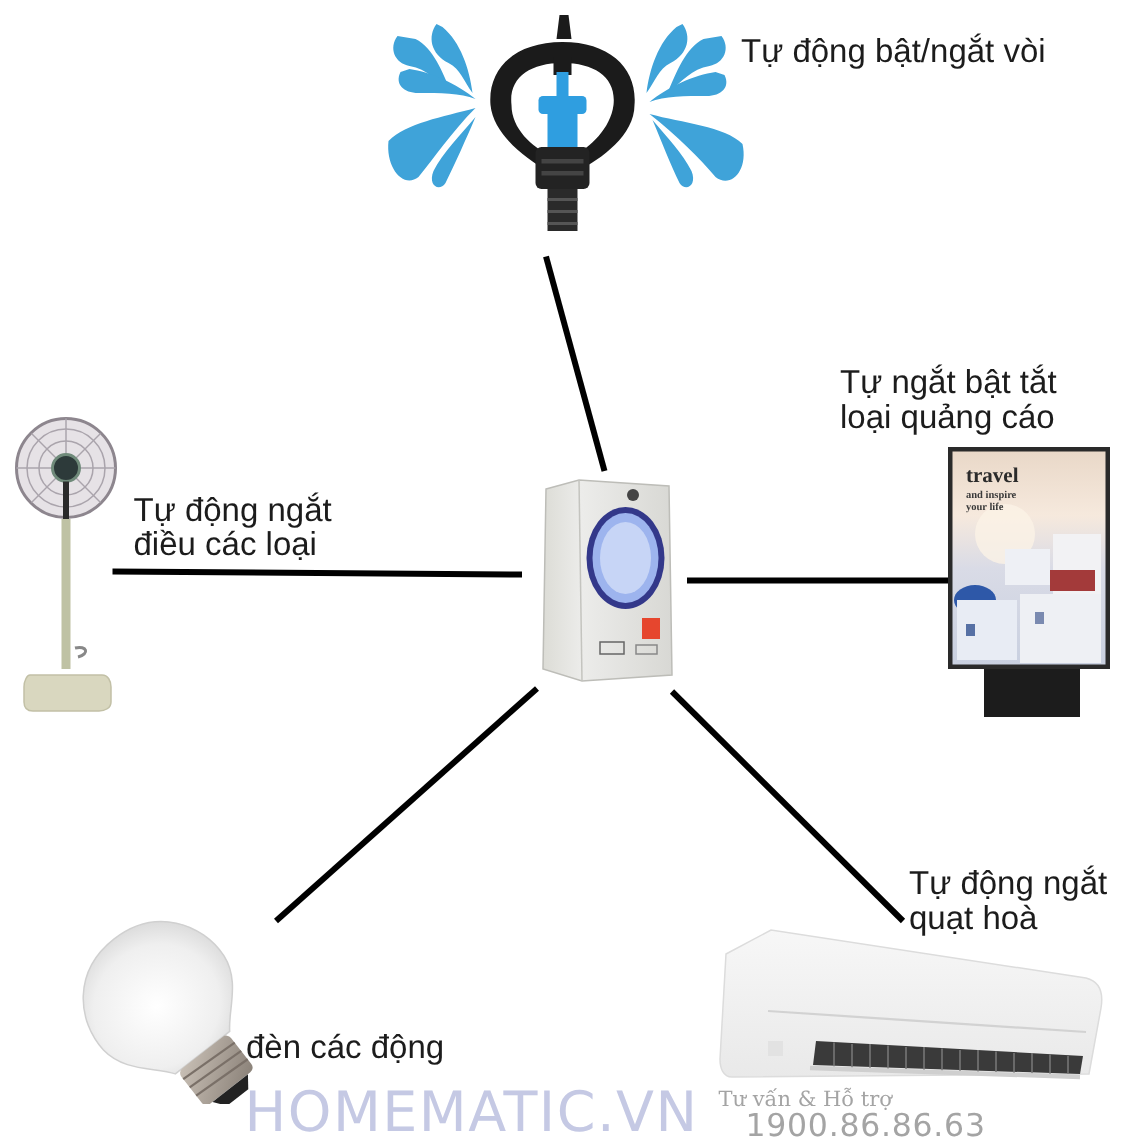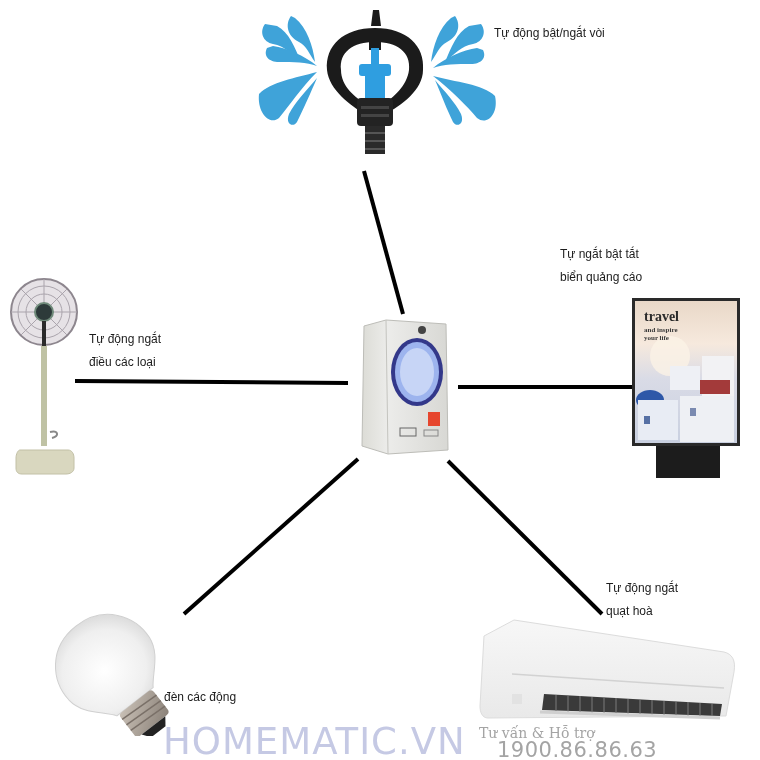--- a/index.html
+++ b/index.html
@@ -1,18 +1,18 @@
 <!DOCTYPE html>
 <html><head>
 <meta charset="utf-8">
 <style>
   html, body { margin:0; padding:0; background:#ffffff; }
   body { width:760px; height:760px; position:relative; overflow:hidden; font-family:"Liberation Sans", sans-serif; }
   .abs { position:absolute; }
-  .label { position:absolute; font-family:"Liberation Sans", sans-serif; font-size:12px; line-height:23px; color:#1c1c1c; white-space:nowrap; }
+  .label { position:absolute; font-family:"Liberation Sans", sans-serif; font-size:22px; line-height:23px; color:#1c1c1c; white-space:nowrap; }
   .label span { display:block; }
   svg.lines { position:absolute; left:0; top:0; width:760px; height:760px; }
   .logo { position:absolute; left:163px; top:722px; font-family:"DejaVu Sans", sans-serif; font-size:37px; letter-spacing:1px; color:#c5c9e4; line-height:40px; }
   .hotline { position:absolute; left:461px; top:725px; color:#a4a4a4; font-family:"DejaVu Serif", serif; line-height:16px; }
   .hotline .t1 { font-size:14px; display:block;padding-left:18px; }
   .hotline .t2 { font-size:21px; display:block; letter-spacing:0.5px; margin-top:1px; font-family:"DejaVu Sans", sans-serif;padding-left:36px; }
 </style>
 </head>
 <body>
 
@@ -101,21 +101,21 @@
   <rect x="14" y="120" width="6" height="8" fill="#5670a4"></rect>
   <rect x="60" y="112" width="6" height="8" fill="#7a8ab0"></rect>
   <text x="14" y="25" font-family="Liberation Serif, serif" font-weight="bold" font-size="14" fill="#2b2b2b">travel</text>
   <text x="14" y="36" font-family="Liberation Serif, serif" font-weight="bold" font-size="7" fill="#3a3a3a">and inspire</text>
   <text x="14" y="44" font-family="Liberation Serif, serif" font-weight="bold" font-size="7" fill="#3a3a3a">your life</text>
   <rect x="26" y="150" width="64" height="32" fill="#1c1c1c"></rect>
 </svg>
 
 <div class="label" style="left:560px;top:243px">
   <span>Tự ngắt bật tắt</span>
-  <span>biển quảng cáo</span>
+  <span>loại quảng cáo</span>
 </div>
 
 <svg class="abs" style="left:6px;top:276px" width="80" height="200" viewBox="0 0 80 200">
   <circle cx="38" cy="36" r="33" fill="#e6e2e6" stroke="#8d868e" stroke-width="2"></circle>
   <g stroke="#aaa4ac" stroke-width="1" fill="none">
     <circle cx="38" cy="36" r="26"></circle>
     <circle cx="38" cy="36" r="18"></circle>
     <line x1="38" y1="3" x2="38" y2="69"></line>
     <line x1="5" y1="36" x2="71" y2="36"></line>
     <line x1="15" y1="13" x2="61" y2="59"></line>

